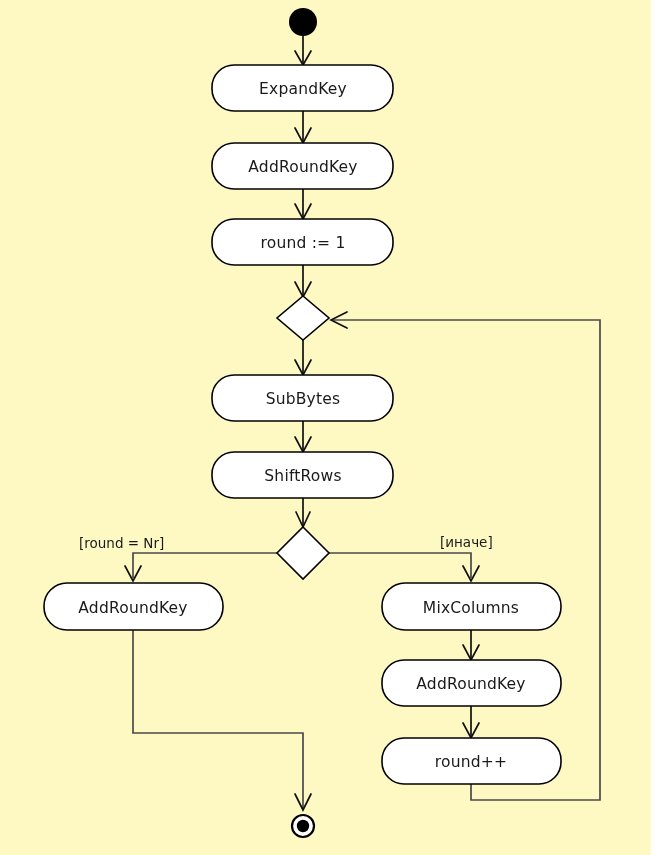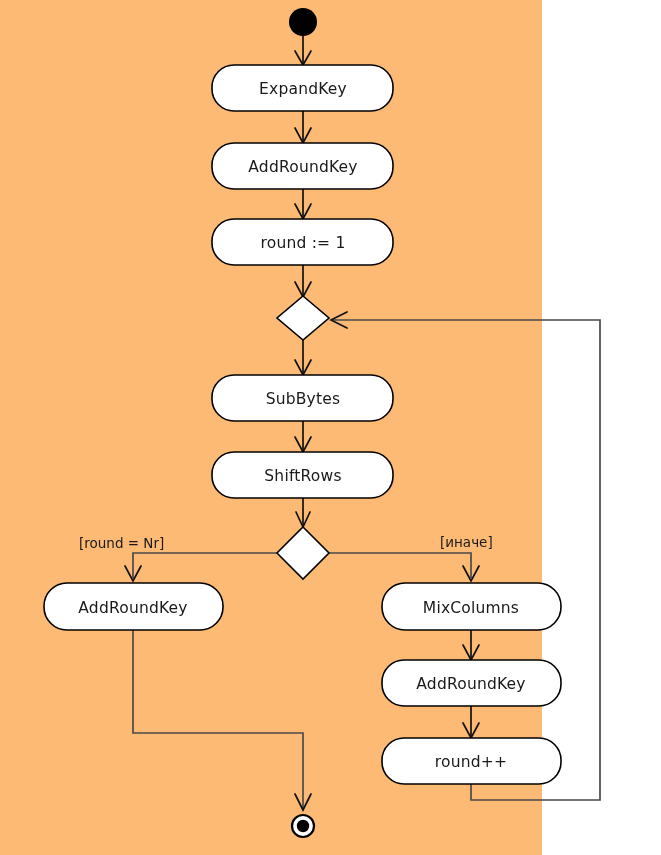--- a/index.html
+++ b/index.html
@@ -9,23 +9,23 @@
     background: #ffffff;
   }
   body {
     width: 661px;
     height: 855px;
     font-family: "DejaVu Sans", sans-serif;
     overflow: hidden;
   }
   #diagram-root {
     position: relative;
-    width: 542px;
+    width: 651px;
     height: 855px;
-    background: #fdba74;
+    background: #fef9c3;
   }
   svg#uml-canvas {
     position: absolute;
     top: 0;
     left: 0;
     width: 661px;
     height: 855px;
   }
   .node-shape {
     fill: #ffffff;

